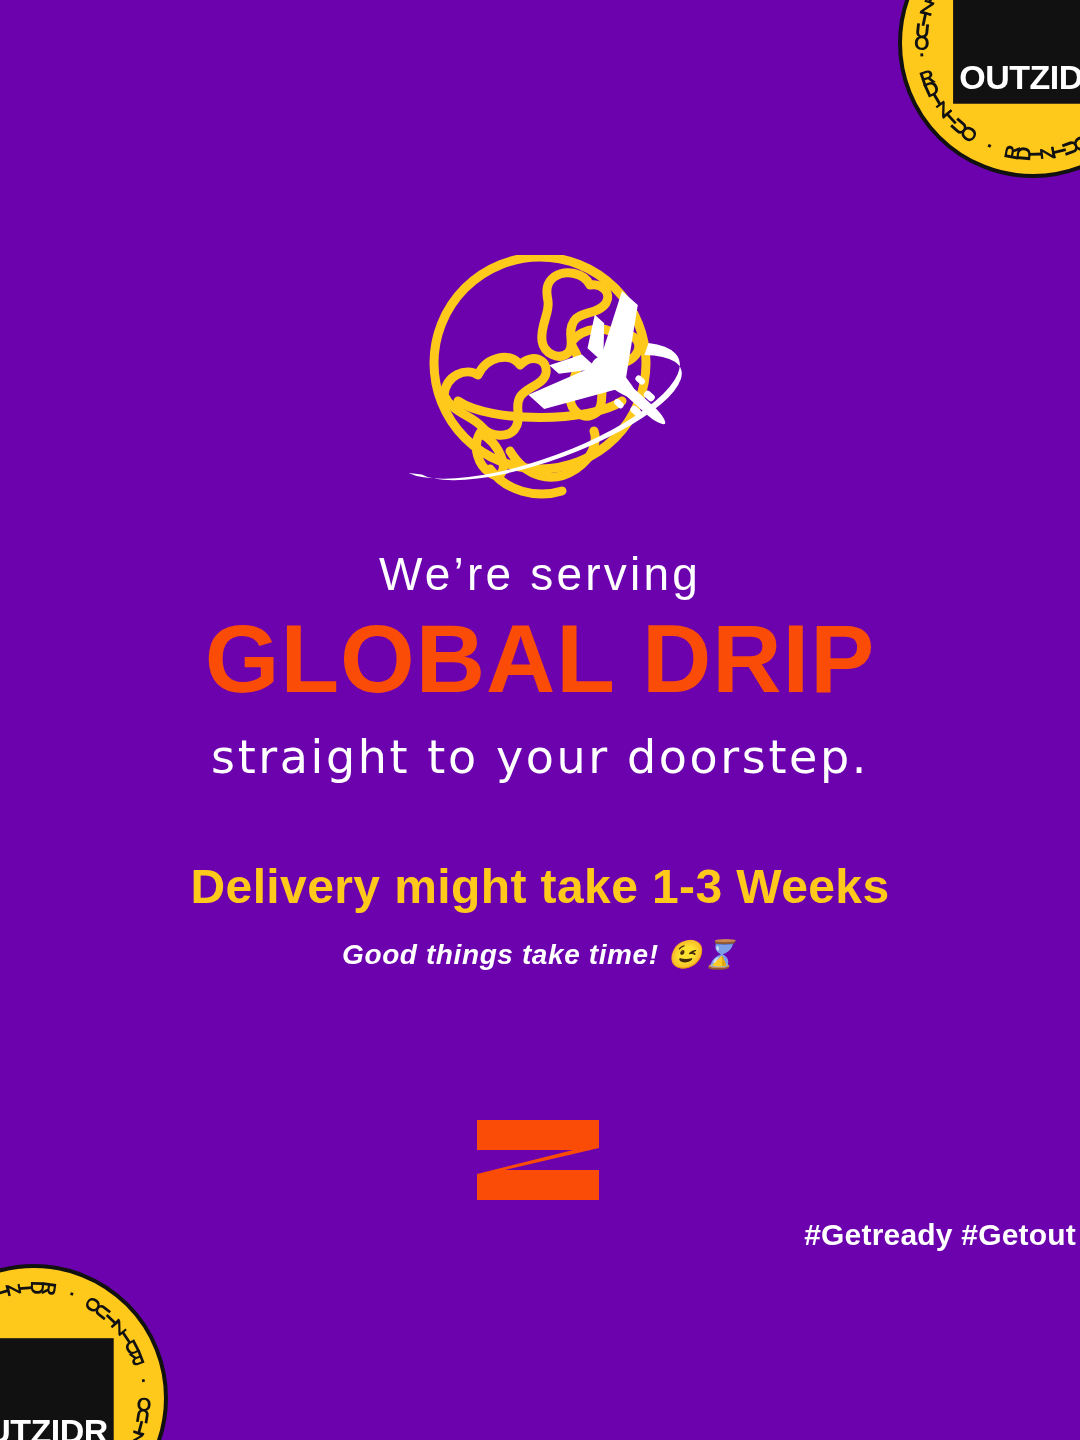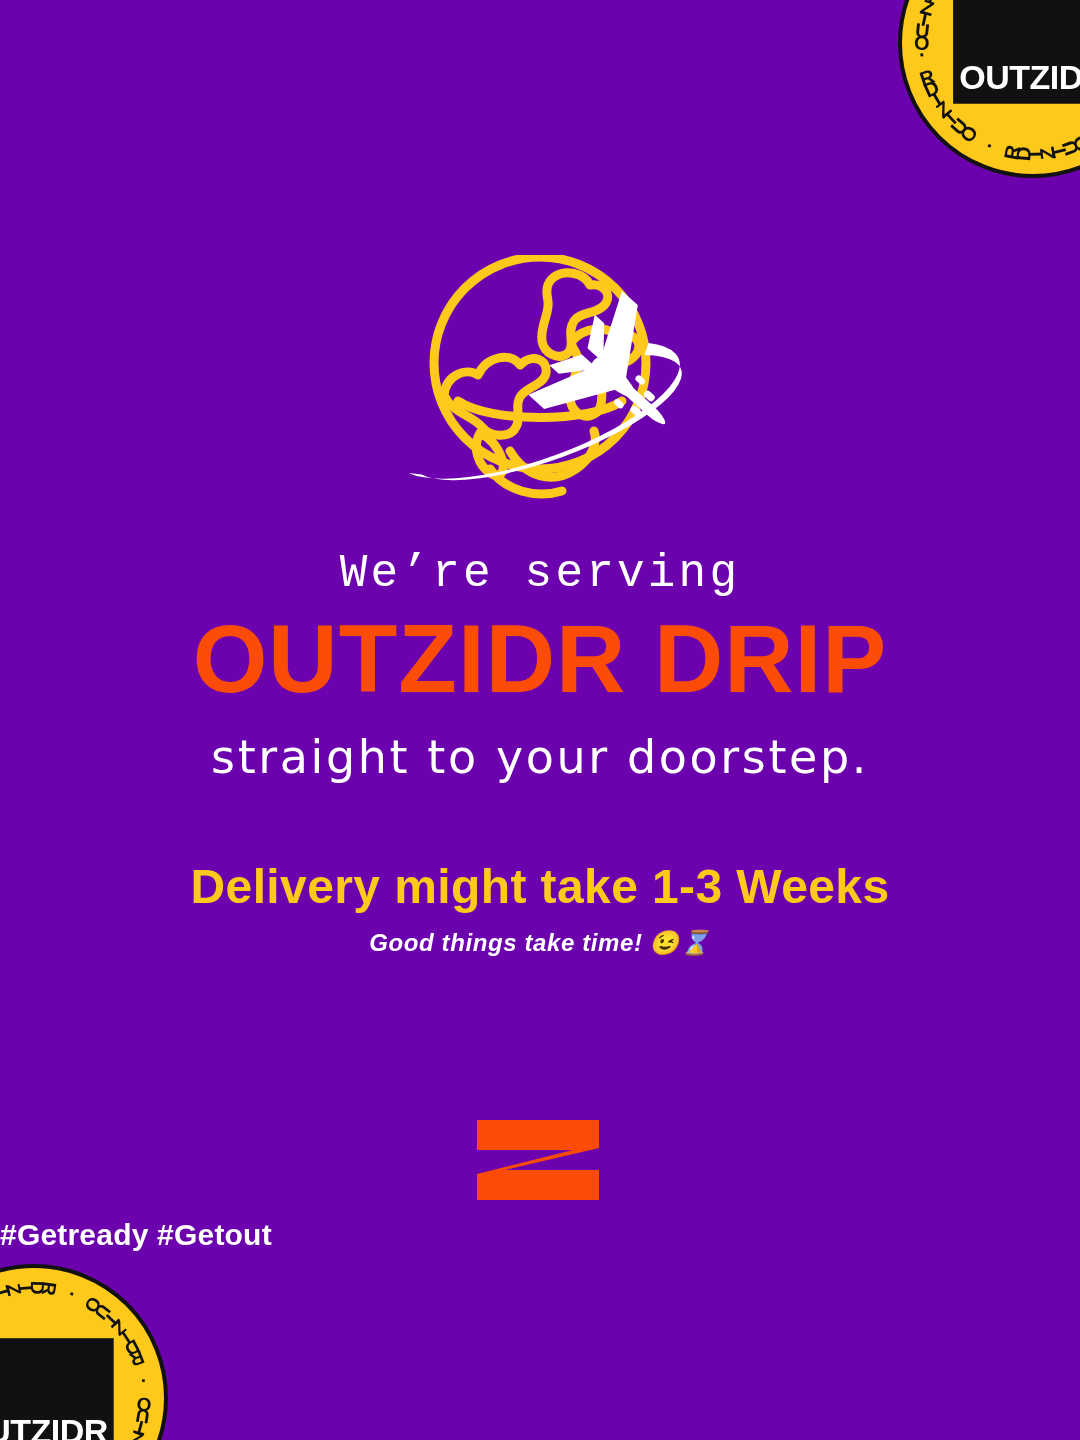--- a/index.html
+++ b/index.html
@@ -117,21 +117,21 @@
     right: 0;
     top: 548px;
     text-align: center;
   }
   .line-serving {
     color: #ffffff;
     font-size: 46px;
     font-weight: 400;
     letter-spacing: 3.2px;
     line-height: 1.15;
-    font-family: Liberation Mono, monospace;
+    font-family: Liberation Sans, sans-serif;
   }
   .line-headline {
     color: #FA4B07;
     font-size: 96px;
     font-weight: 900;
     letter-spacing: 1px;
     line-height: 1.12;
     margin-top: 4px;
     transform: scaleX(1.0);
     font-family: "Liberation Sans Narrow", "Liberation Sans", sans-serif;
@@ -149,36 +149,36 @@
     color: #FFC91C;
     font-size: 48px;
     font-weight: 700;
     letter-spacing: 0.4px;
     line-height: 1.2;
     margin-top: 72px;
     font-family: "Liberation Sans", sans-serif;
   }
   .line-subnote {
     color: #ffffff;
-    font-size: 24px;
+    font-size: 28px;
     font-weight: 700;
     font-style: italic;
     letter-spacing: 0.6px;
     line-height: 1.2;
-    margin-top: 14px;
+    margin-top: 23px;
     font-family: "Liberation Sans", sans-serif;
   }
 
   
   #footer {
     position: absolute;
     left: 0;
     right: 4px;
     top: 1118px;
-    text-align: left;
+    text-align: right;
   }
   #footer-logo {
     width: 126px;
     height: 84px;
     margin: 0 auto;
     display: block;
   }
   .hashtags {
     color: #ffffff;
     font-size: 30px;
@@ -252,21 +252,21 @@
         <rect x="46" y="-13" width="11" height="7" rx="3" fill="#FFFFFF"></rect>
         <rect x="46" y="6" width="11" height="7" rx="3" fill="#FFFFFF"></rect>
         <rect x="30" y="-18" width="10" height="6" rx="3" fill="#FFFFFF"></rect>
         <rect x="30" y="12" width="10" height="6" rx="3" fill="#FFFFFF"></rect>
       </g>
     </svg>
   </div>
 
   <div id="copy">
     <div class="line-serving">We’re serving</div>
-    <div class="line-headline">OUTZIDR DRIP</div>
+    <div class="line-headline">GLOBAL DRIP</div>
     <div class="line-doorstep">straight to your doorstep.</div>
     <div class="line-delivery">Delivery might take 1-3 Weeks</div>
     <div class="line-subnote">Good things take time! 😉⌛</div>
   </div>
 
   <div id="footer">
     <svg id="footer-logo" viewBox="0 0 126 84" aria-hidden="true">
       <path d="M2 2 H124 V30 L30 52 H124 V82 H2 V56 L98 32 H2 Z" fill="#FA4B07"></path>
     </svg>
     <div class="hashtags">#Getready #Getout</div>

